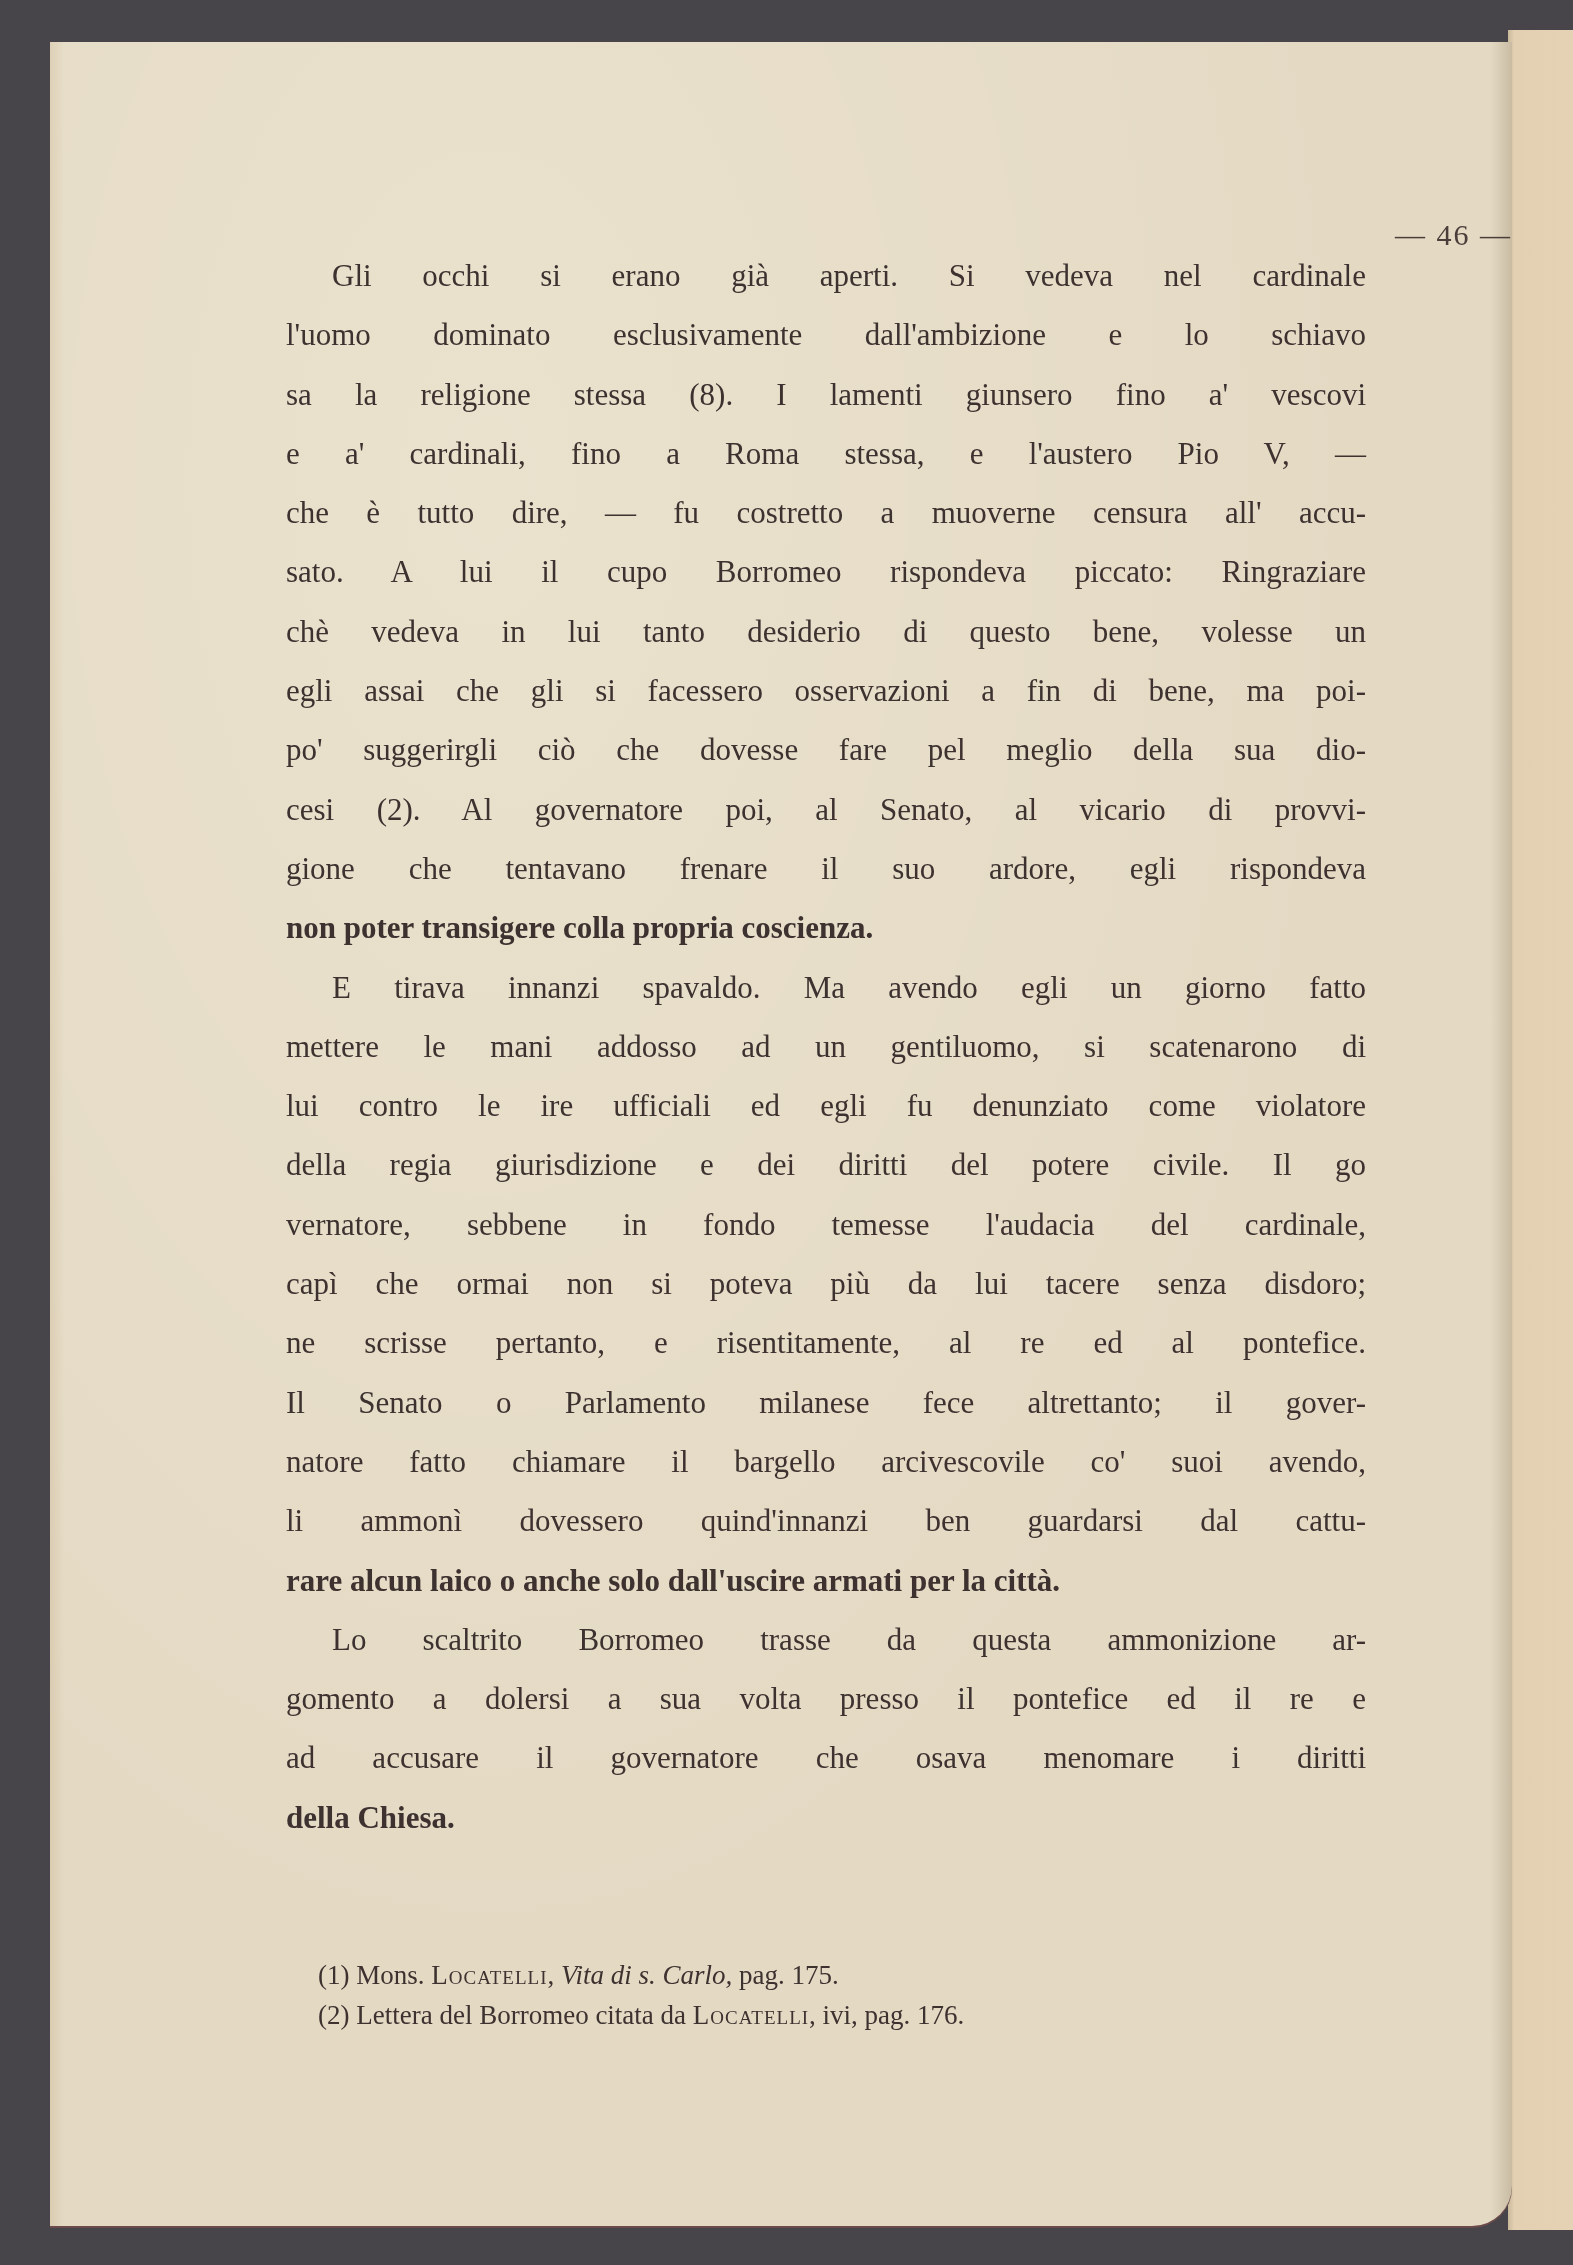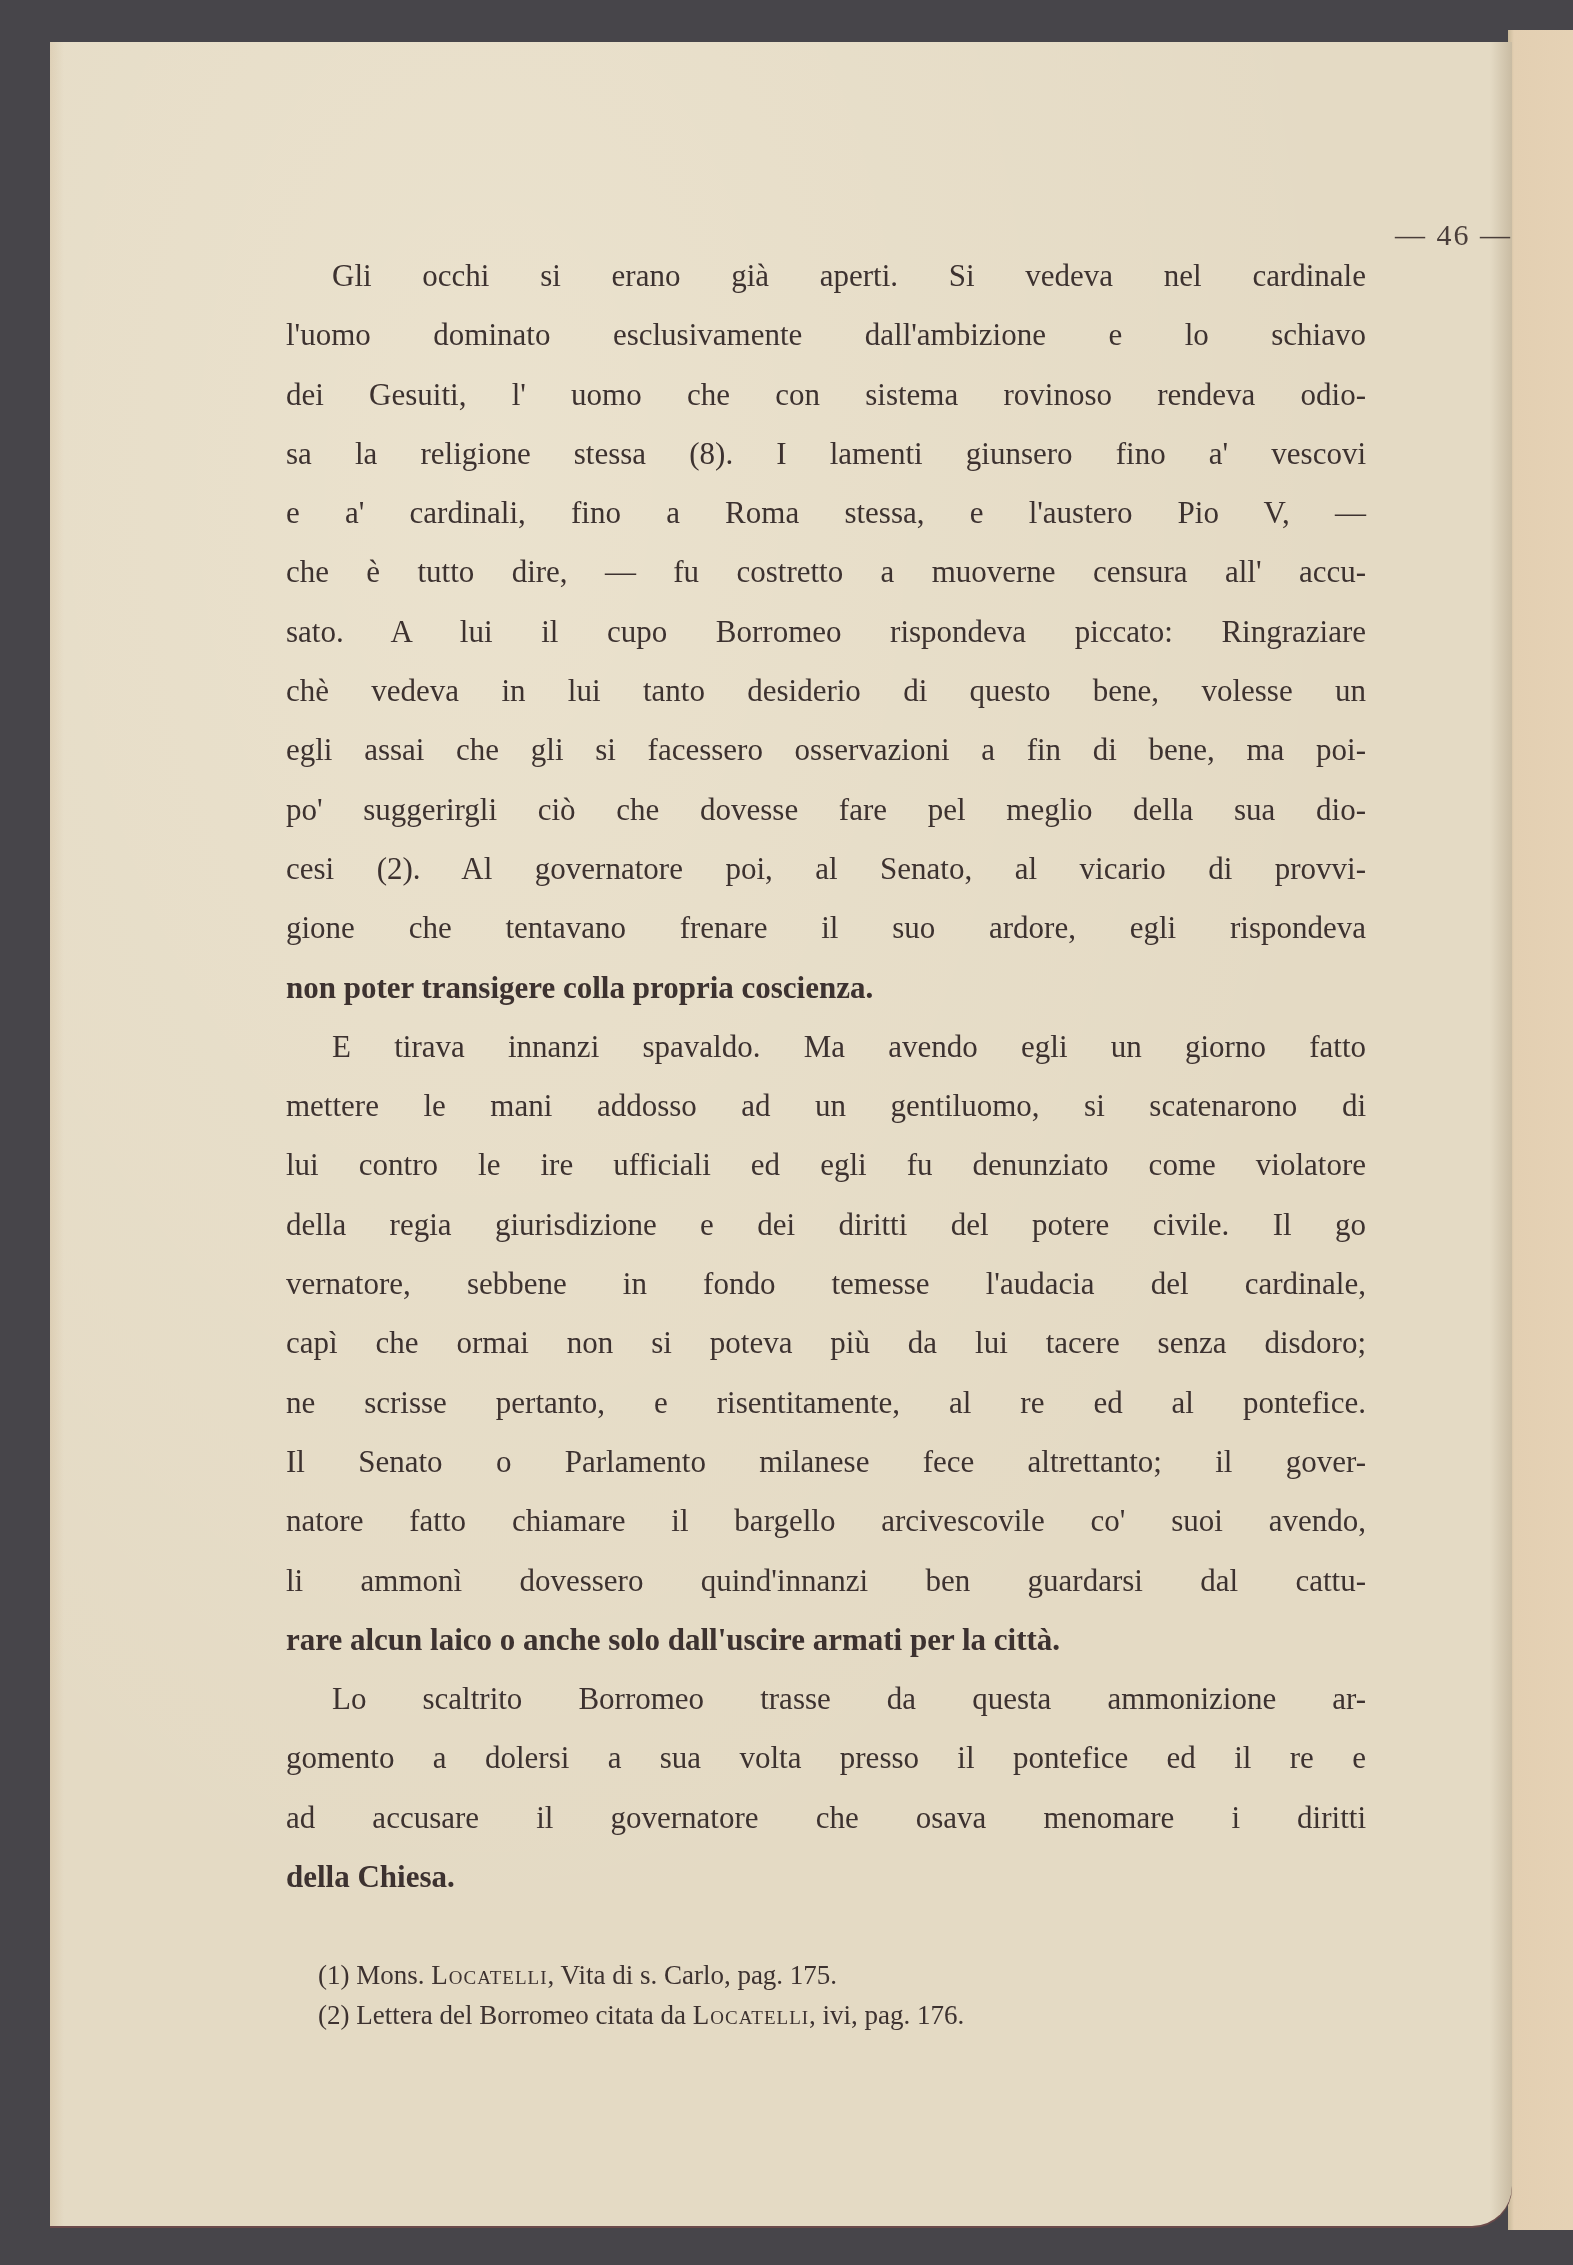--- a/index.html
+++ b/index.html
@@ -32,35 +32,34 @@
     }
     .line { display: block; text-align: justify; text-align-last: justify; white-space: nowrap; height: 59.3px; overflow: visible; }
     .line.last { text-align-last: left; font-weight: bold; }
     .line.indent { padding-left: 46px; }
     .fn {
       position: absolute; left: 318px; top: 1955px; width: 960px;
       color: #3d3230; font-size: 27px; line-height: 40px;
     }
     .fn .row { display: block; white-space: nowrap; }
     .sc { font-variant: small-caps; letter-spacing: 1px; }
-    .it { }
+    .it { font-style: italic; }
   </style>
 </head>
 <body>
 
 <div class="page-right"></div>
 
 <div class="page">
   <div class="pagenum">— 46 —</div>
 </div>
 
 <div class="text" id="body-text">
     <span class="line indent">Gli occhi si erano già aperti. Si vedeva nel cardinale</span>
     <span class="line">l'uomo dominato esclusivamente dall'ambizione e lo schiavo</span>
-    <span class="line">dei Gesuiti, l' uomo che con sistema rovinoso rendeva odio-</span>
     <span class="line">sa la religione stessa (8). I lamenti giunsero fino a' vescovi</span>
     <span class="line">e a' cardinali, fino a Roma stessa, e l'austero Pio V, —</span>
     <span class="line">che è tutto dire, — fu costretto a muoverne censura all' accu-</span>
     <span class="line">sato. A lui il cupo Borromeo rispondeva piccato: Ringraziare</span>
     <span class="line">chè vedeva in lui tanto desiderio di questo bene, volesse un</span>
     <span class="line">egli assai che gli si facessero osservazioni a fin di bene, ma poi-</span>
     <span class="line">po' suggerirgli ciò che dovesse fare pel meglio della sua dio-</span>
     <span class="line">cesi (2). Al governatore poi, al Senato, al vicario di provvi-</span>
     <span class="line">gione che tentavano frenare il suo ardore, egli rispondeva</span>
     <span class="line last">non poter transigere colla propria coscienza.</span>

